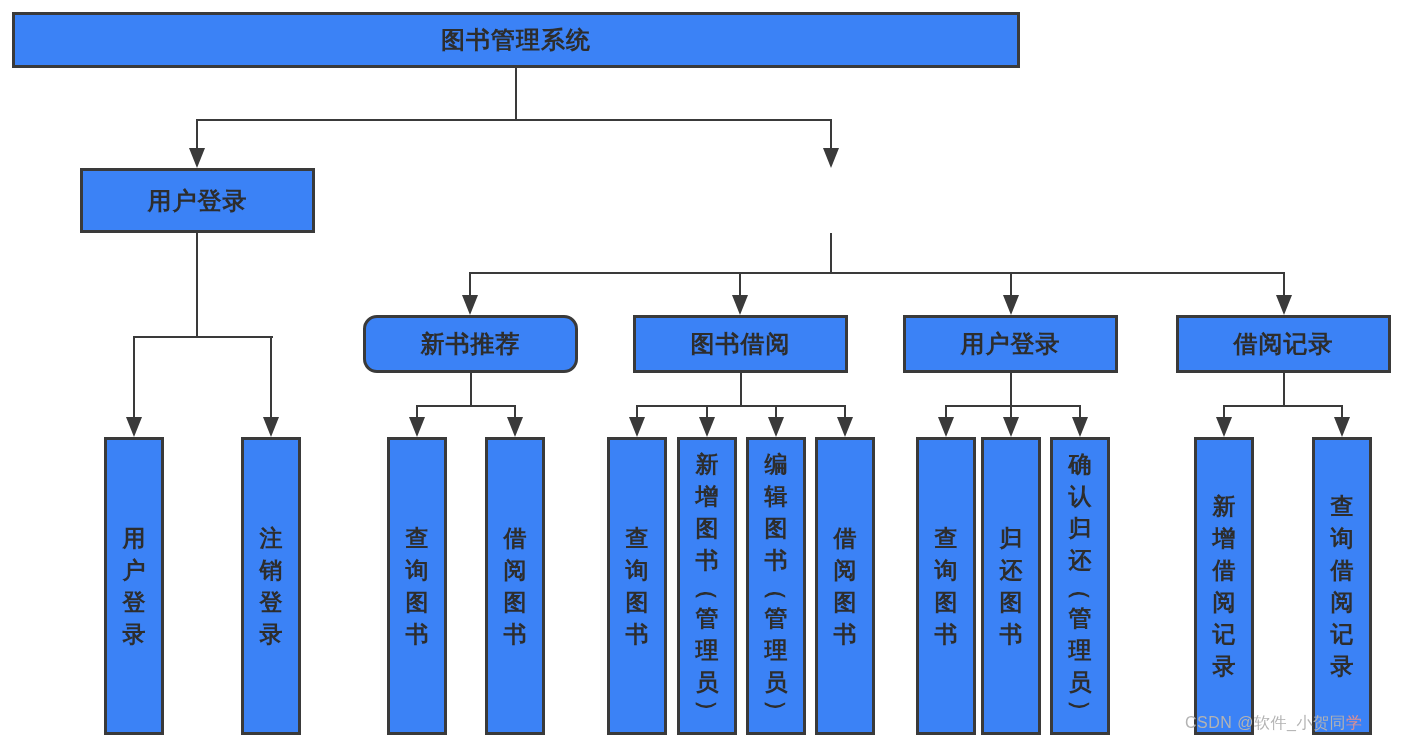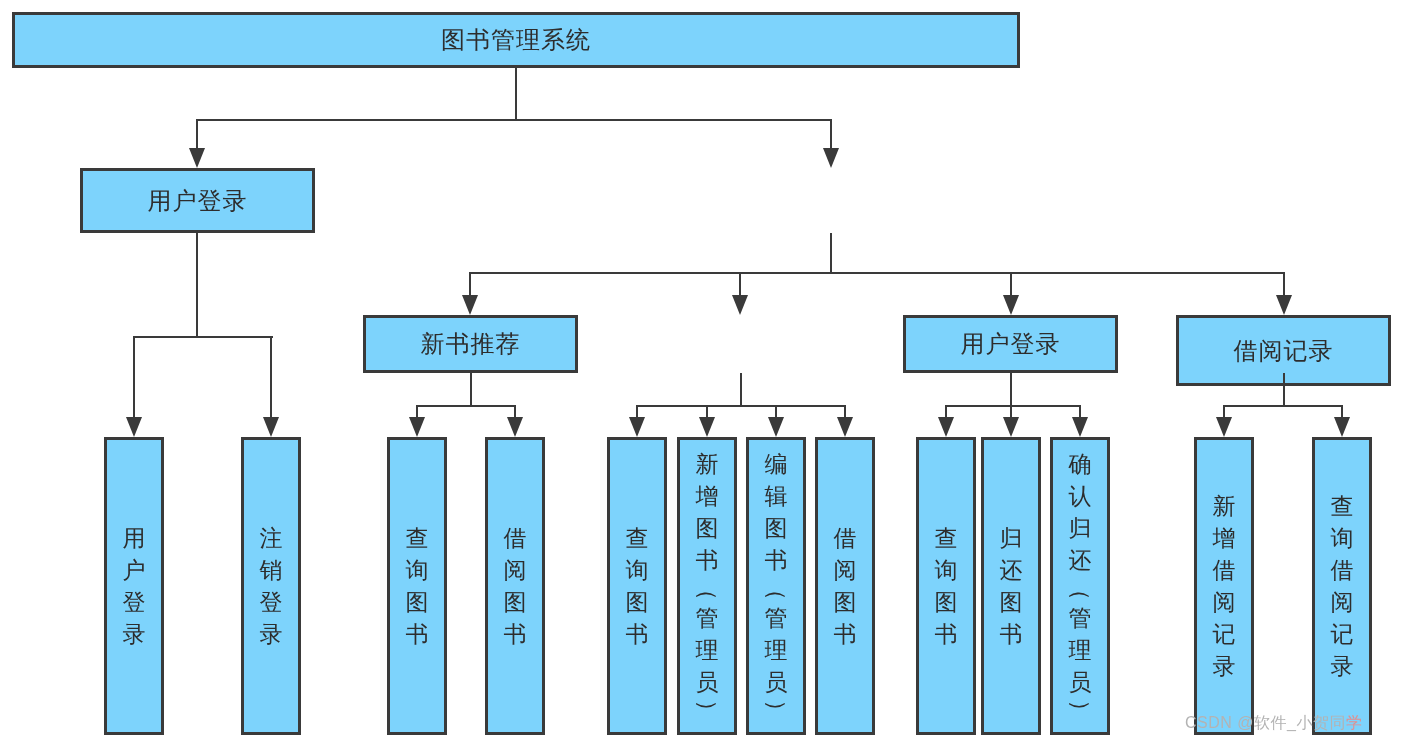--- a/index.html
+++ b/index.html
@@ -13,24 +13,25 @@
     width:1405px;
     height:747px;
     background:#ffffff;
     overflow:hidden;
   }
   
   .node{
     position:absolute;
     box-sizing:border-box;
     border:3px solid var(--line);
-    background:#7dd3fc;
+    background:#3b82f6;
     display:flex;
     align-items:center;
     justify-content:center;
+    font-weight:bold;
   }
   .root-node{font-size:24px;letter-spacing:1px;}
   .h-node{font-size:24px;letter-spacing:1px;}
   .leaf{
     font-size:23px;
   }
   .vlabel{
     display:flex;
     flex-direction:column;
     align-items:center;
@@ -93,27 +94,30 @@
   <div class="hl" style="left:469px;top:272px;width:816px;"></div>
   <div class="vl" style="left:469px;top:272px;height:25px;"></div>
   <div class="ar" style="left:462px;top:295px;"></div>
   <div class="vl" style="left:739px;top:272px;height:25px;"></div>
   <div class="ar" style="left:732px;top:295px;"></div>
   <div class="vl" style="left:1010px;top:272px;height:25px;"></div>
   <div class="ar" style="left:1003px;top:295px;"></div>
   <div class="vl" style="left:1283px;top:272px;height:25px;"></div>
   <div class="ar" style="left:1276px;top:295px;"></div>
 
-  <div class="node h-node" style="left:363px;top:315px;width:215px;height:58px;">
+  <div class="node h-node" style="left:363px;top:315px;width:215px;height:58px;border-radius:14px;">
     <span>新书推荐</span>
+  </div>
+  <div class="node h-node" style="left:633px;top:315px;width:215px;height:58px;">
+    <span>图书借阅</span>
   </div>
   <div class="node h-node" style="left:903px;top:315px;width:215px;height:58px;">
     <span>用户登录</span>
   </div>
-  <div class="node h-node" style="left:1176px;top:315px;width:215px;height:71px;">
+  <div class="node h-node" style="left:1176px;top:315px;width:215px;height:58px;">
     <span>借阅记录</span>
   </div>
 
   <div class="vl" style="left:470px;top:373px;height:34px;"></div>
   <div class="hl" style="left:416px;top:405px;width:100px;"></div>
   <div class="vl" style="left:416px;top:405px;height:14px;"></div>
   <div class="ar" style="left:409px;top:417px;"></div>
   <div class="vl" style="left:514px;top:405px;height:14px;"></div>
   <div class="ar" style="left:507px;top:417px;"></div>
 

